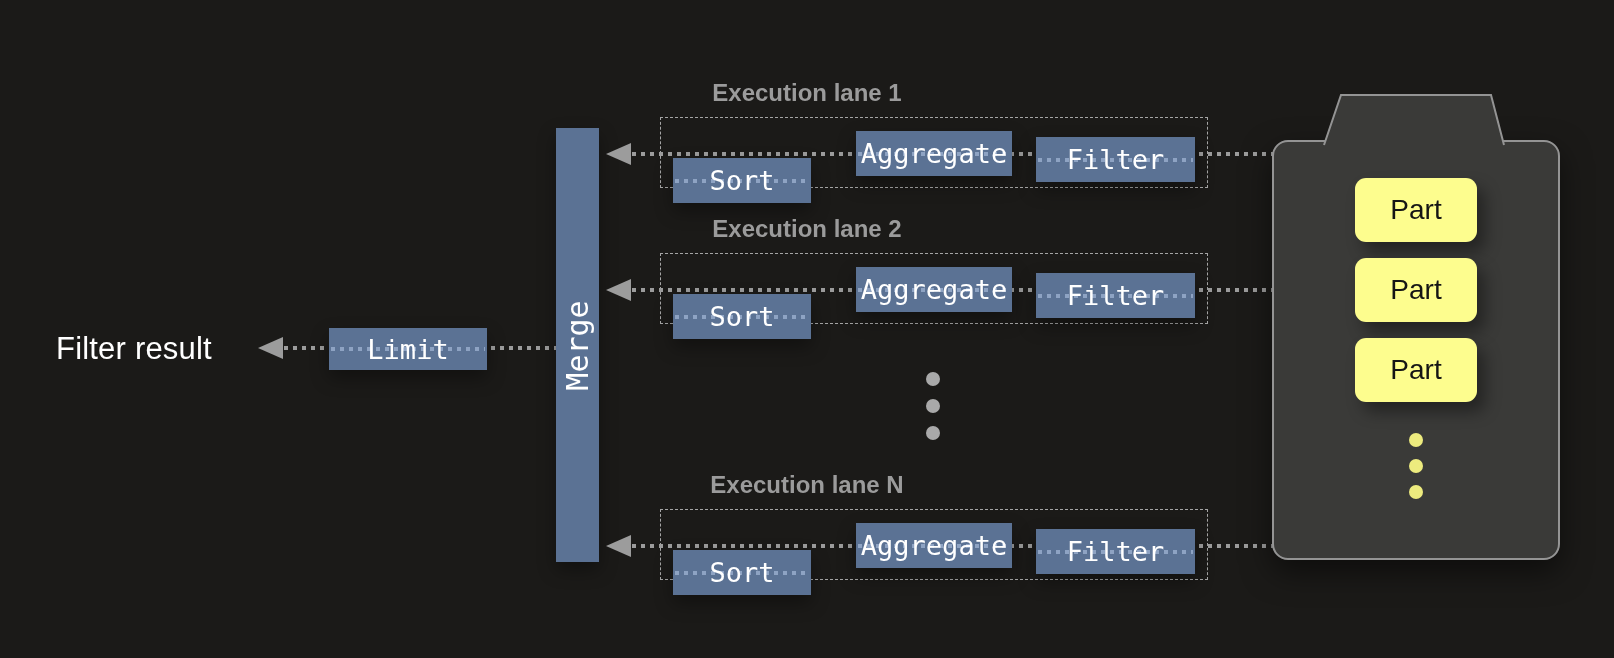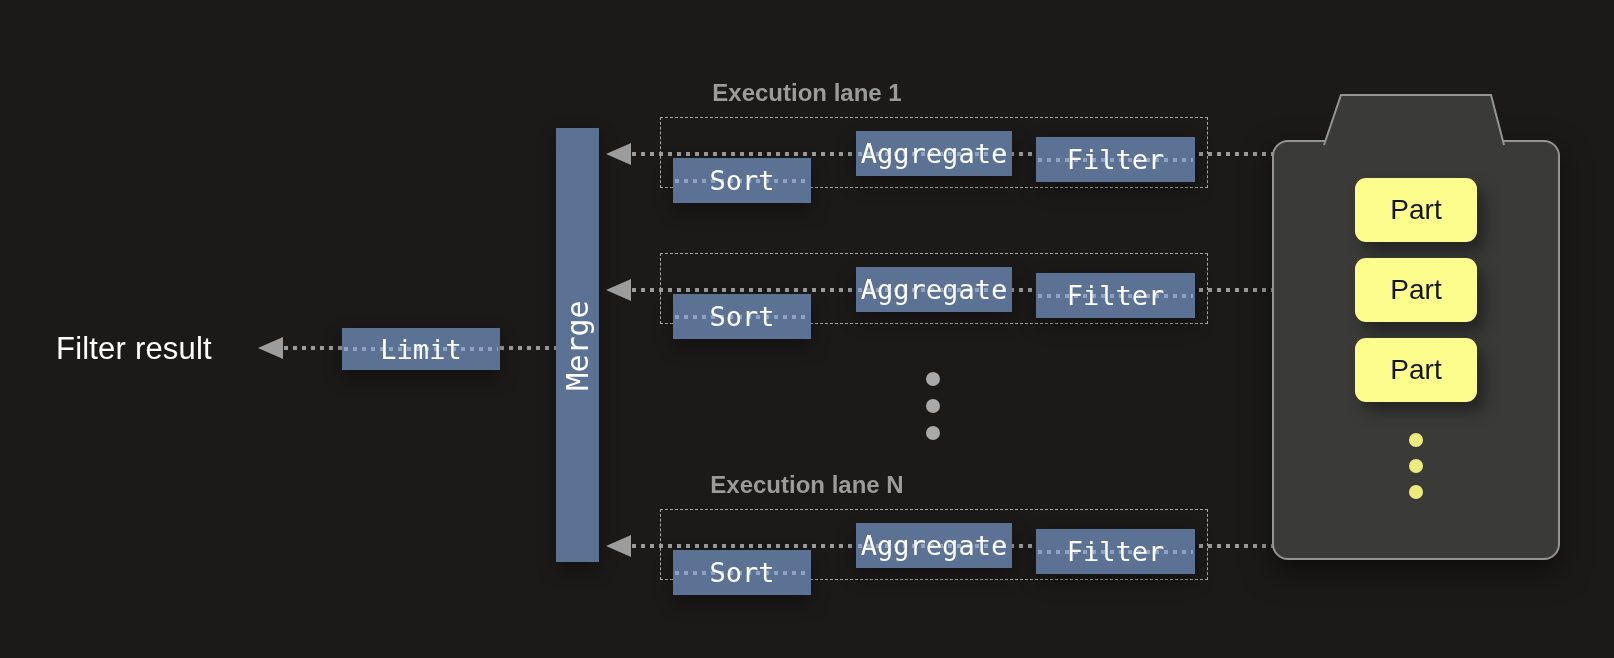--- a/index.html
+++ b/index.html
@@ -80,21 +80,21 @@
 </style>
 </head>
 <body>
 
 <div class="stage">
 
   <div class="abs query-result">Filter result</div>
   <div class="arrow" style="left:258px;top:337px;"></div>
   <div class="dotline" style="left:284px;top:346px;width:272px;"></div>
 
-  <div class="opbox" style="left:342px;top:328px;width:158px;height:42px;">
+  <div class="opbox" style="left:329px;top:328px;width:158px;height:42px;">
     <span class="inbox-dots"></span>
     <span style="position:relative;">Limit</span>
   </div>
 
   <div class="abs merge">
     <span class="merge-text">Merge</span>
   </div>
 
   <div class="lane" style="top:117px;">
     <div class="abs lane-label">Execution lane 1</div>
@@ -109,20 +109,21 @@
       <span class="inbox-dots"></span>
       <span style="position:relative;">Aggregate</span>
     </div>
     <div class="opbox op-filter">
       <span class="inbox-dots"></span>
       <span style="position:relative;">Filter</span>
     </div>
   </div>
 
   <div class="lane" style="top:253px;">
+    <div class="abs lane-label">Execution lane 2</div>
     <div class="lane-dash"></div>
     <div class="dotline lane-line"></div>
     <div class="arrow lane-arrow"></div>
     <div class="opbox op-sort">
       <span class="inbox-dots"></span>
       <span style="position:relative;">Sort</span>
     </div>
     <div class="opbox op-agg">
       <span class="inbox-dots"></span>
       <span style="position:relative;">Aggregate</span>

